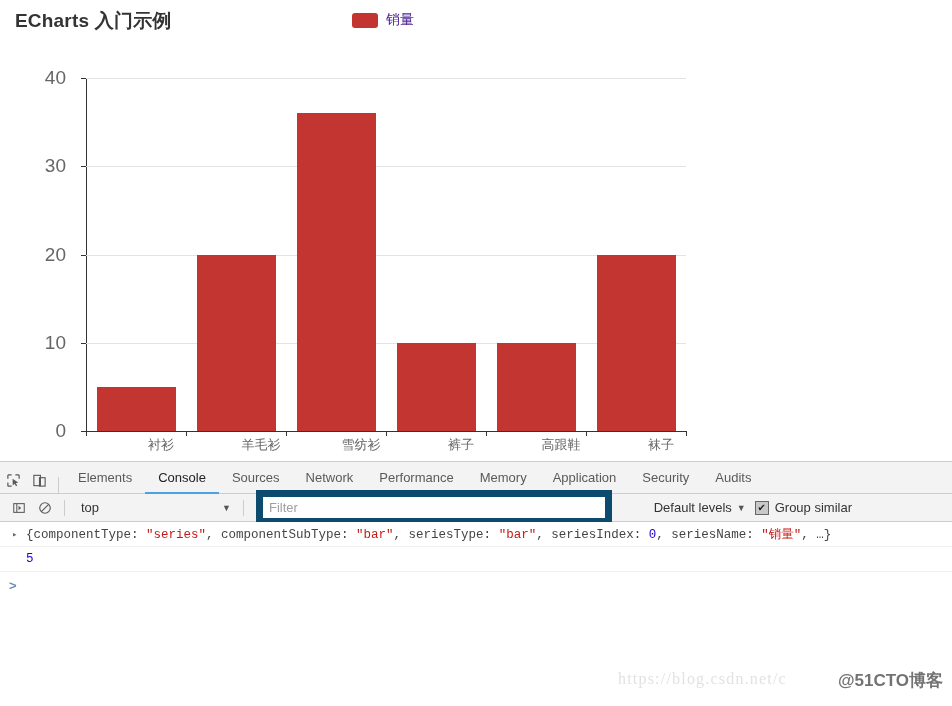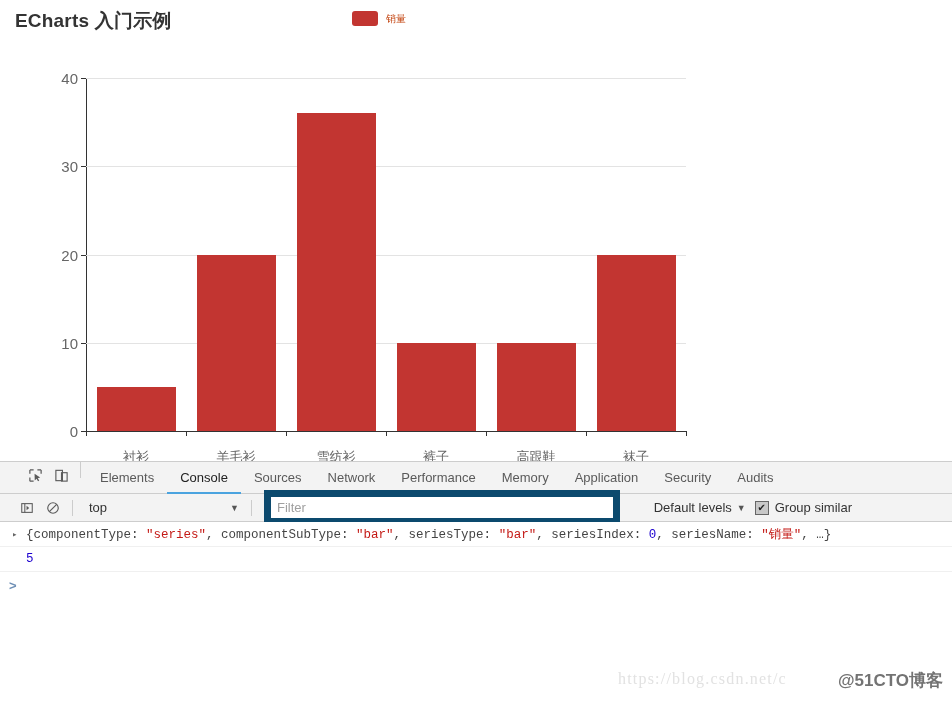--- a/index.html
+++ b/index.html
@@ -22,68 +22,68 @@
     letter-spacing: .2px;
   }
   .legend {
     position: absolute; left: 352px; top: 11px;
     display: flex; align-items: center; gap: 8px;
   }
   .legend-swatch {
     width: 26px; height: 15px; border-radius: 3px;
     background: #c23531; display: block;
   }
-  .legend-label { font-size: 10px; color: #c2410c; }
+  .legend-label { font-size: 14px; color: #4c1d95; }
 
   
   .plot {
     position: absolute; left: 86px; top: 78px;
     width: 600px; height: 353px;
   }
   .gridline {
     position: absolute; left: 0; width: 600px; height: 1px;
     background: #e3e3e3;
   }
   .axis-x-line {
     position: absolute; left: 86px; top: 431px; width: 600px; height: 1px;
     background: #333;
   }
   .axis-y-line {
     position: absolute; left: 86px; top: 78px; width: 1px; height: 354px;
     background: #333;
   }
   .y-tick {
-    position: absolute; right: 100%; margin-right: 8px;
+    position: absolute; right: 100%; margin-right: 20px;
     transform: translateY(-50%);
-    font-size: 15px; color: #666; white-space: nowrap;
+    font-size: 19px; color: #666; white-space: nowrap;
   }
   .y-tickmark {
     position: absolute; left: -5px; width: 5px; height: 1px; background: #333;
   }
   .bar {
     position: absolute; bottom: 0; background: #c23531;
   }
   .x-tickmark {
     position: absolute; top: 431px; width: 1px; height: 5px; background: #333;
   }
   .x-label {
-    position: absolute; top: 448px; transform: translateX(-50%);
-    font-size: 13px; color: #666; white-space: nowrap;
+    position: absolute; top: 436px; transform: translateX(-50%);
+    font-size: 13px; color: #666; white-space: nowrap; margin-left: 25px;
   }
 
   
   .devtools {
     position: absolute; left: 0; top: 461px; width: 952px; height: 245px;
     background: #fff; border-top: 1px solid #cdcdcd;
     font-family: "Liberation Sans", sans-serif;
   }
   .dt-tabbar {
     position: relative; height: 31px; background: #f3f3f3;
     border-bottom: 1px solid #cdcdcd;
-    display: flex; align-items: flex-start; padding-left: 22px;
+    display: flex; align-items: flex-end; padding-left: 0;
   }
   .dt-iconbtn {
     width: 26px; height: 26px; display: flex; align-items: center;
     justify-content: center; color: #5a5a5a;
   }
   .dt-sep {
     width: 1px; height: 16px; background: #ccc; margin: 0 6px;
   }
   .dt-tabs { display: flex; align-items: stretch; height: 31px; }
   .dt-tab {
@@ -92,21 +92,21 @@
   }
   .dt-tab.active { color: #222; }
   .dt-tab.active::after {
     content: ""; position: absolute; left: 0; right: 0; bottom: -1px;
     height: 2px; background: #4aa3df;
   }
 
   .dt-toolbar {
     position: relative; height: 27px; background: #f3f3f3;
     border-bottom: 1px solid #cdcdcd;
-    display: flex; align-items: center; padding-left: 14px; gap: 0;
+    display: flex; align-items: center; padding-left: 6px; gap: 0;
   }
   .ctx-select {
     display: flex; align-items: center; justify-content: space-between;
     width: 150px; height: 20px; padding: 0 6px 0 10px;
     font-size: 13px; color: #333;
   }
   .filter-input {
     flex: 0 0 auto; width: 330px; height: 19px; margin-left: 6px;
     background: #fff; border: 7px solid #0c4a6e;
     font-size: 13px; color: #333; padding: 1px 6px;

